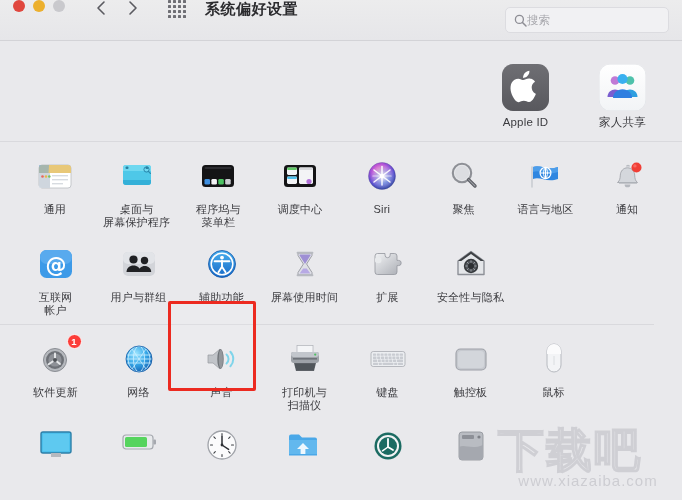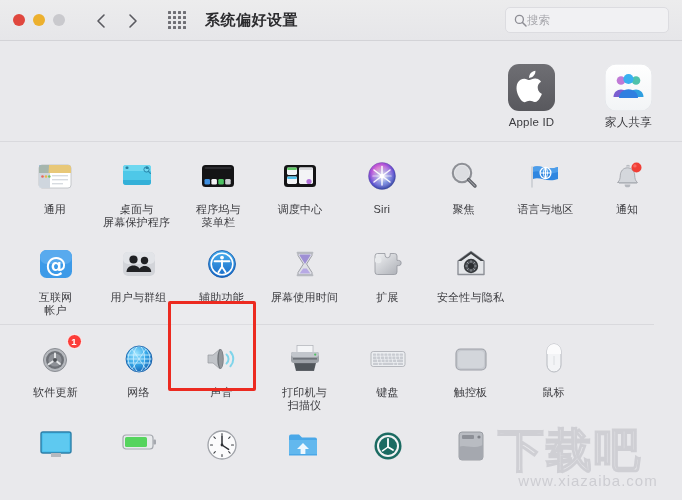--- a/index.html
+++ b/index.html
@@ -9,21 +9,21 @@
     background:#e9e9ec;
     -webkit-font-smoothing:antialiased;
   }
   #app { position:relative; width:682px; height:500px; background:#e9e9ec; overflow:hidden; }
 
   
   .titlebar {
     position:relative; height:41px; width:100%;
     background:linear-gradient(#ececed,#e6e6e9);
     border-bottom:1px solid #d3d3d7;
-    display:flex; align-items:center;
+    display:flex; align-items:flex-start;
   }
   .traffic { display:flex; align-items:center; gap:8px; margin-left:13px; }
   .light { width:12px; height:12px; border-radius:50%; display:block; }
   .light.red    { background:#e0473e; }
   .light.yellow { background:#ecb02e; }
   .light.gray   { background:#c9c9cd; }
 
   .navbtns { display:flex; align-items:center; gap:18px; margin-left:29px; }
   .chev { width:14px; height:14px; display:block; }
   .chev svg { display:block; }
@@ -42,21 +42,21 @@
     display:flex; align-items:center; padding-left:8px; gap:0;
   }
   .searchbox .mag { width:13px; height:13px; flex:none; }
   .searchbox .ph { font-size:11.5px; color:#a8a8ad; }
 
   
   .content { position:relative; width:100%; height:459px; background:#e9e9ec; }
 
   .toprow {
     height:100px; display:flex; justify-content:flex-end; align-items:flex-start;
-    padding-top:11px; padding-right:12px; gap:14px;
+    padding-top:11px; padding-right:18px; gap:14px;
   }
   .hr { height:1px; background:#d9d9dd; width:100%; }
 
   .grid-section { padding:0 14px; }
   .prow { display:flex; }
   .cell {
     width:83px; padding-top:12px; padding-bottom:2px;
     display:flex; flex-direction:column; align-items:center;
     position:relative;
   }

